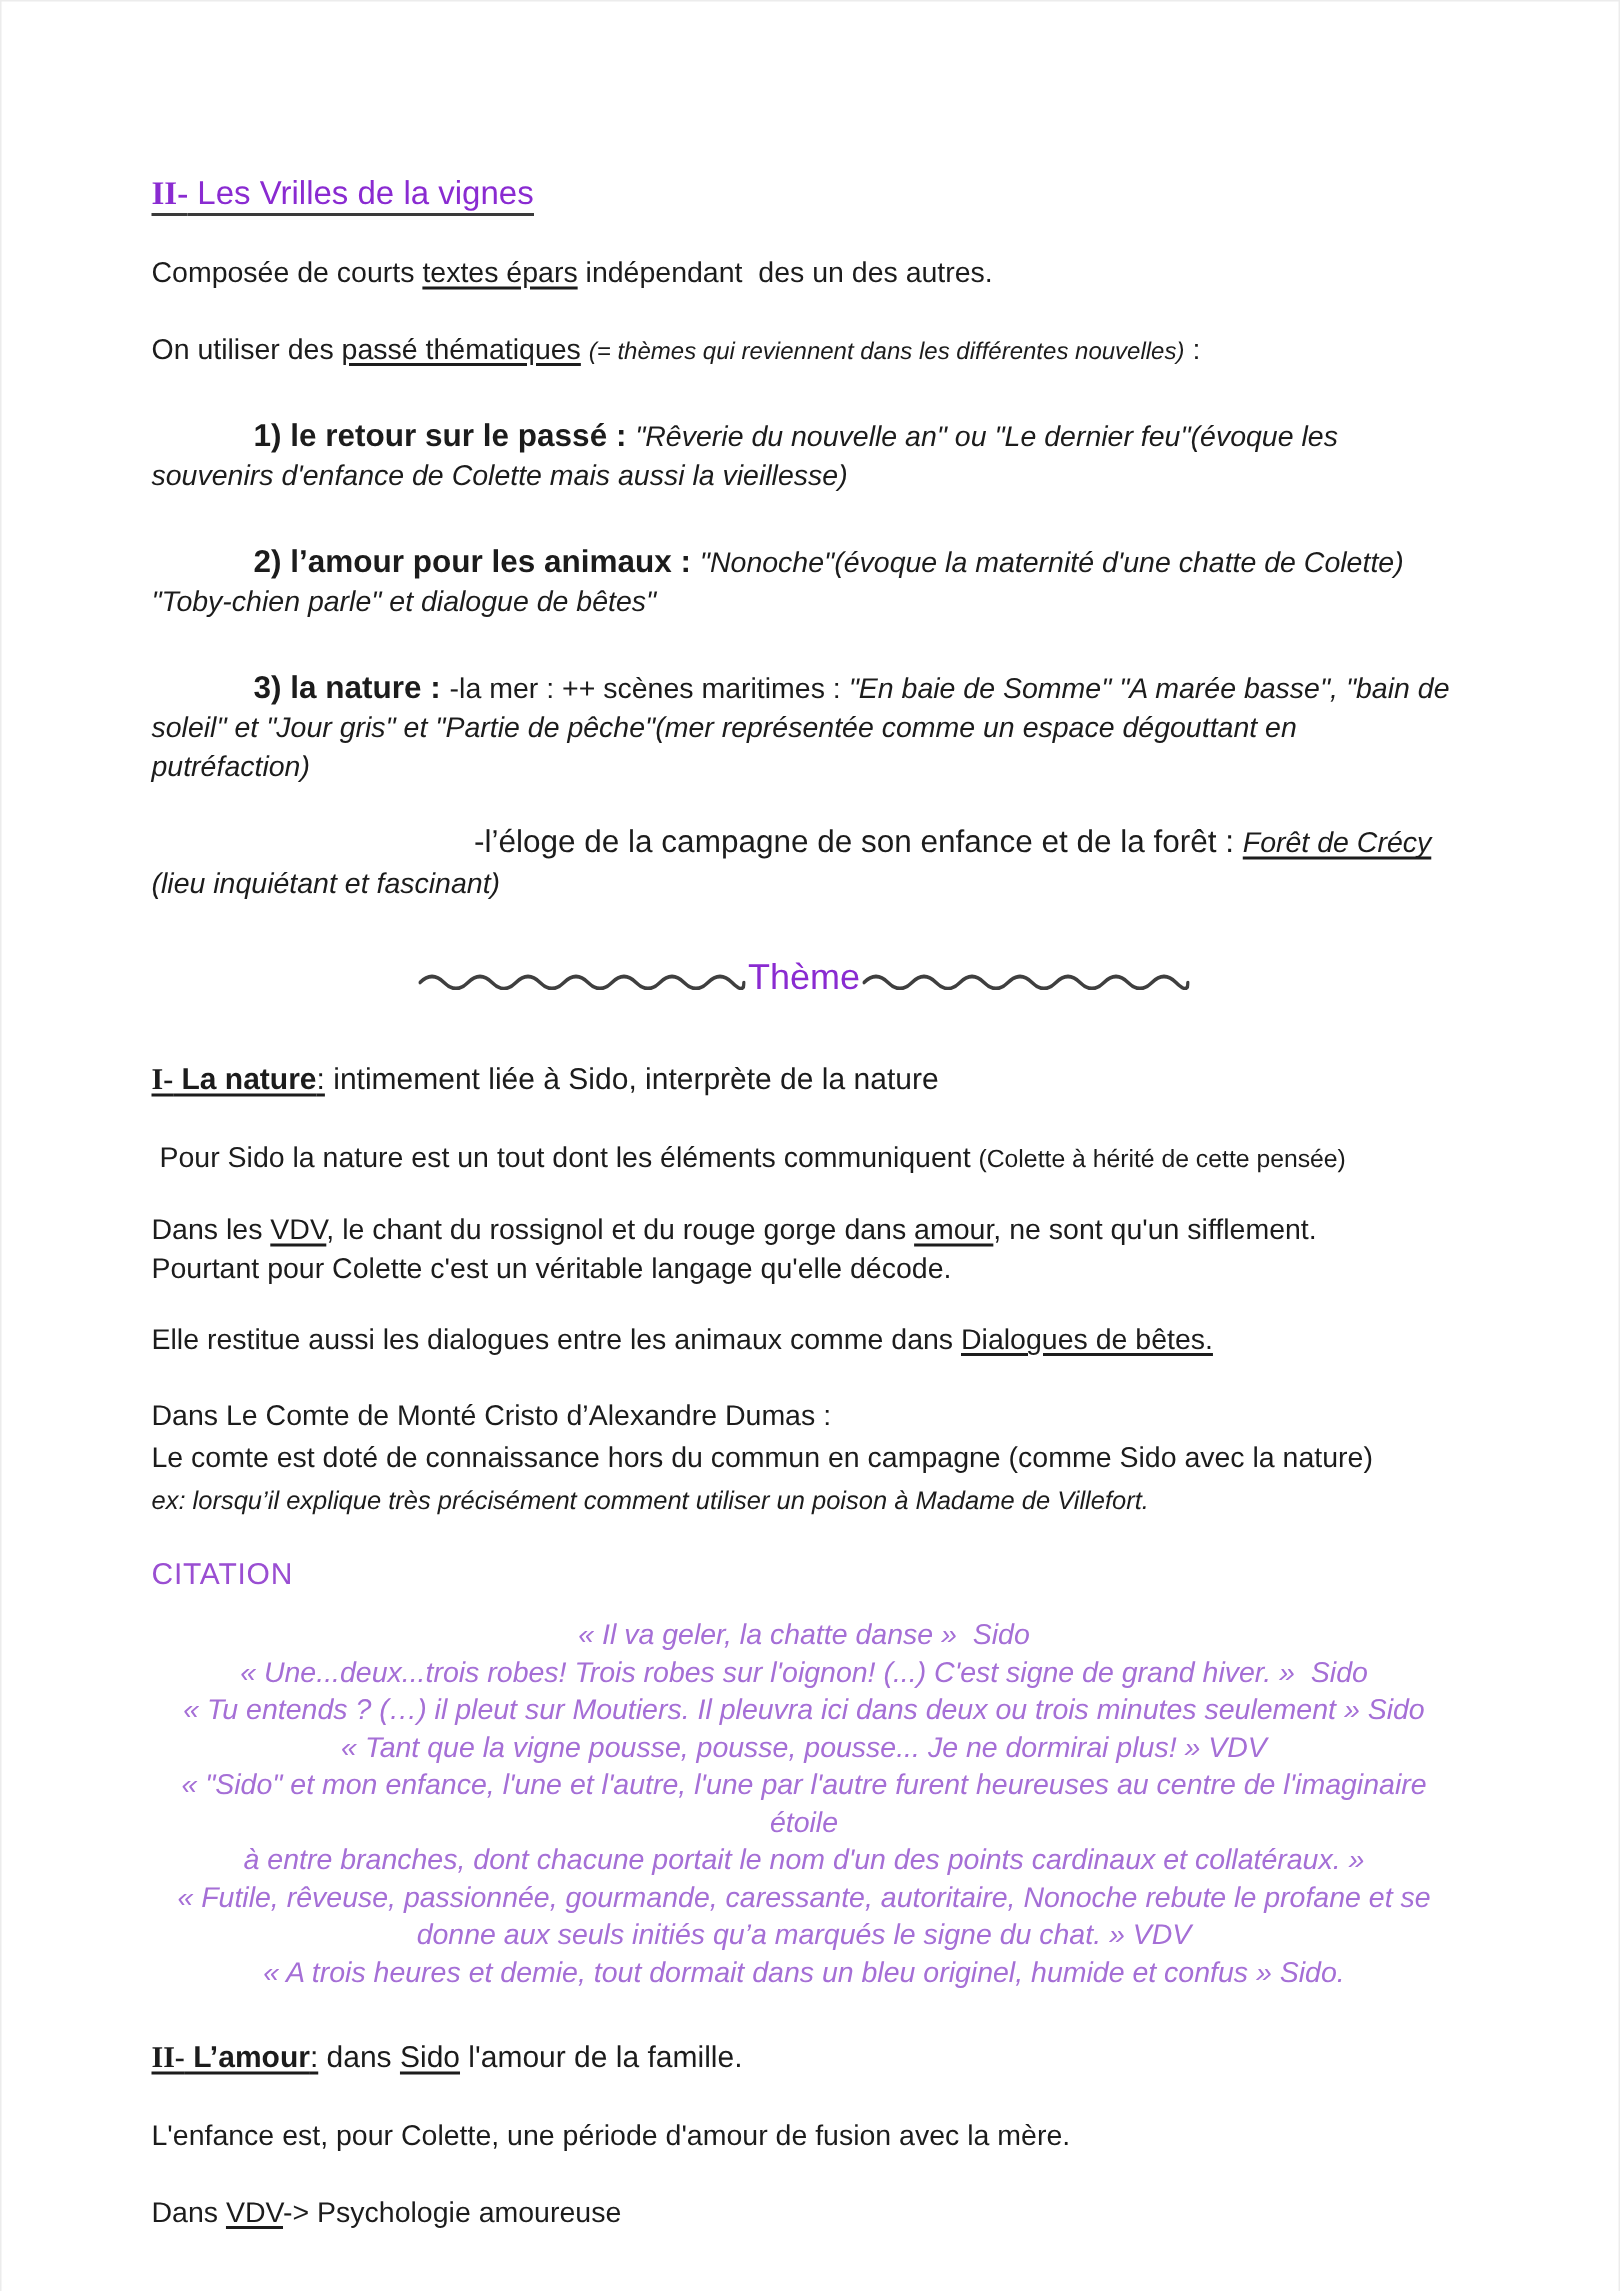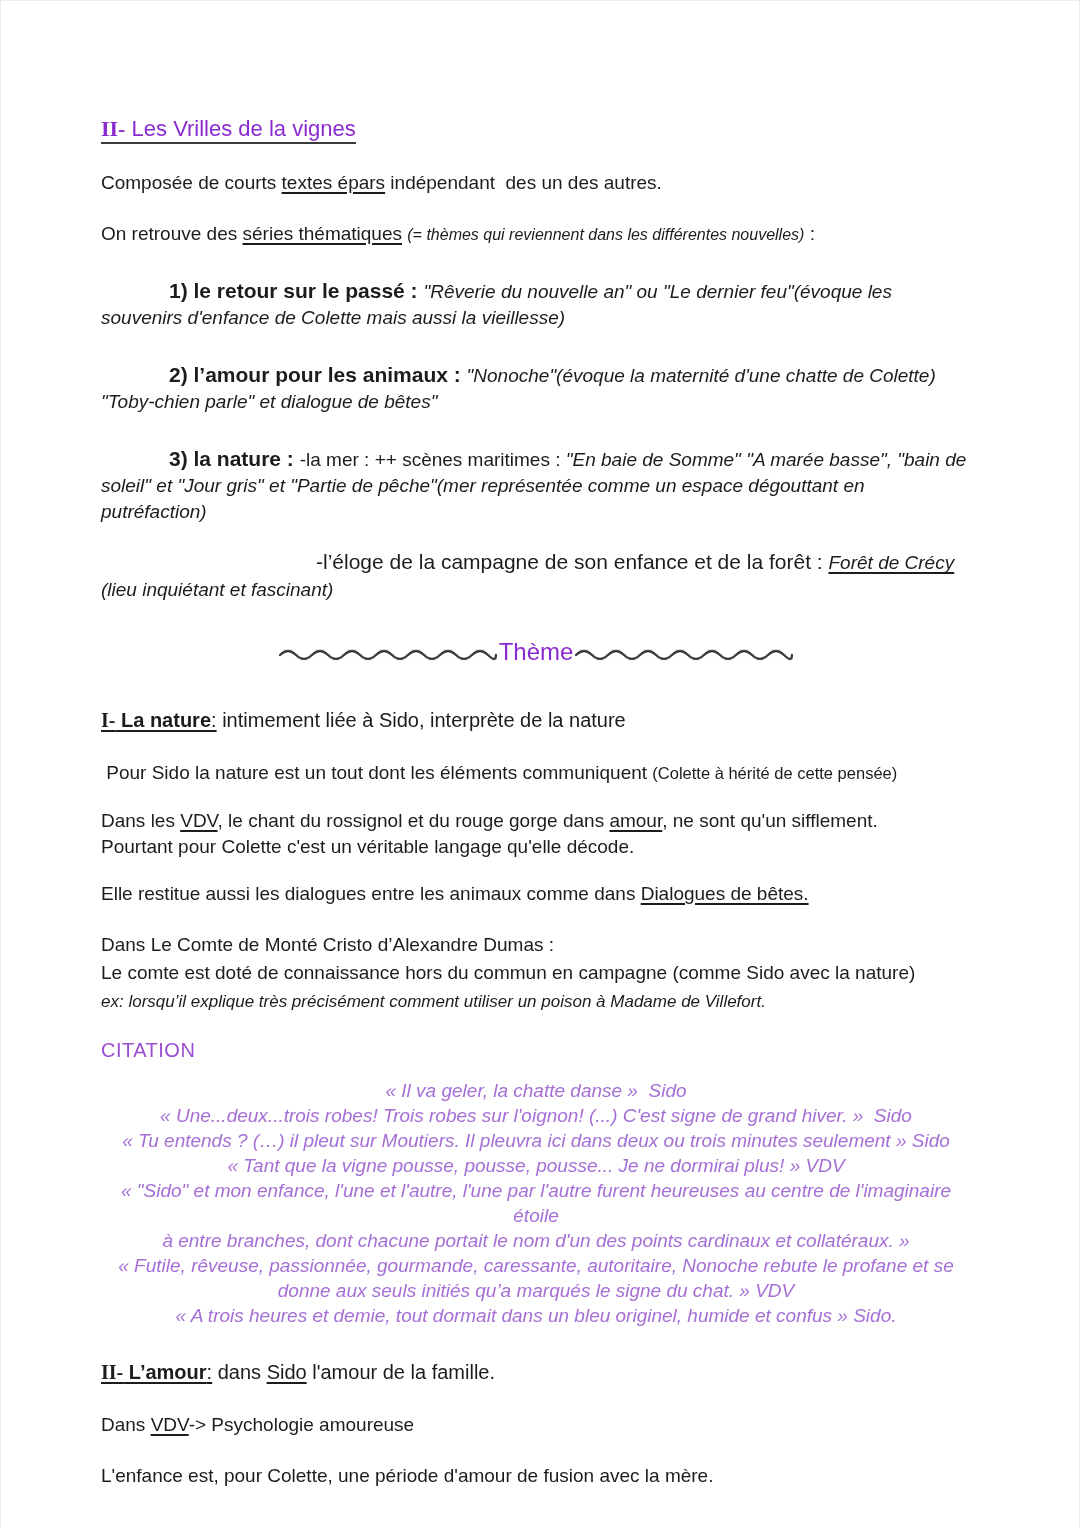--- a/index.html
+++ b/index.html
@@ -65,21 +65,21 @@
 </style>
 </head>
 <body>
 
 <div class="page">
 
 
   <div>
       <p class="h2" style="margin-top: 56px;"><span class="s-serif s-b s-purple s-udark">II-</span><span class="s-purple s-udark"> Les Vrilles de la vignes</span></p>
       <p class="para" style="margin-top: 26px;"><span>Composée de courts </span><span class="s-u">textes épars</span><span> indépendant&nbsp; des un des autres.</span></p>
-      <p class="para" style="margin-top: 26px;"><span>On retrouve des </span><span class="s-u">séries thématiques</span><span> </span><span class="s-i s-sm">(= thèmes qui reviennent dans les différentes nouvelles)</span><span> :</span></p>
+      <p class="para" style="margin-top: 26px;"><span>On utiliser des </span><span class="s-u">passé thématiques</span><span> </span><span class="s-i s-sm">(= thèmes qui reviennent dans les différentes nouvelles)</span><span> :</span></p>
       <p class="para indent1" style="margin-top: 30px;"><span class="s-b s-lg">1) le retour sur le passé : </span><span class="s-i">"Rêverie du nouvelle an" ou "Le dernier feu"(évoque les</span><br><span class="s-i">souvenirs d'enfance de Colette mais aussi la vieillesse)</span></p>
       <p class="para indent1" style="margin-top: 30px;"><span class="s-b s-lg">2) l’amour pour les animaux : </span><span class="s-i">"Nonoche"(évoque la maternité d'une chatte de Colette)</span><br><span class="s-i">"Toby-chien parle" et dialogue de bêtes"</span></p>
       <p class="para indent1" style="margin-top: 30px;"><span class="s-b s-lg">3) la nature : </span><span>-la mer : ++ scènes maritimes : </span><span class="s-i">"En baie de Somme" "A marée basse", "bain de</span><br><span class="s-i">soleil" et "Jour gris" et "Partie de pêche"(mer représentée comme un espace dégouttant en putréfaction)</span></p>
       <p class="para indent-eloge" style="margin-top: 24px;"><span class="s-lg">-l’éloge de la campagne de son enfance et de la forêt : </span><span class="s-i s-u">Forêt de Crécy</span><br><span class="s-i">(lieu inquiétant et fascinant)</span></p>
     </div>
 
   <div class="theme-divider">
     <svg class="wave" width="218" height="14" viewBox="0 0 218 14" fill="none" xmlns="http://www.w3.org/2000/svg">
       <path d="M1 9 Q9 1 17 9 T33 9 T49 9 T65 9 T81 9 T97 9 T113 9 T129 9 T145 9 T161 9 T177 9 T193 9 T209 9 T217 9" stroke="#3f3f3f" stroke-width="2.4" stroke-linecap="round"></path>
     </svg>
@@ -101,17 +101,17 @@
         <div class="citline">« Une...deux...trois robes! Trois robes sur l'oignon! (...) C'est signe de grand hiver. »&nbsp; Sido</div>
         <div class="citline">« Tu entends ? (…) il pleut sur Moutiers. Il pleuvra ici dans deux ou trois minutes seulement » Sido</div>
         <div class="citline">« Tant que la vigne pousse, pousse, pousse... Je ne dormirai plus! » VDV</div>
         <div class="citline">« "Sido" et mon enfance, l'une et l'autre, l'une par l'autre furent heureuses au centre de l'imaginaire étoile</div>
         <div class="citline">à entre branches, dont chacune portait le nom d'un des points cardinaux et collatéraux. »</div>
         <div class="citline">« Futile, rêveuse, passionnée, gourmande, caressante, autoritaire, Nonoche rebute le profane et se</div>
         <div class="citline">donne aux seuls initiés qu’a marqués le signe du chat. » VDV</div>
         <div class="citline">« A trois heures et demie, tout dormait dans un bleu originel, humide et confus » Sido.</div>
       </div>
       <p class="h3" style="margin-top: 31px;"><span class="s-serif s-b s-u">II-</span><span class="s-b s-u"> L’amour</span><span class="s-u">:</span><span> dans </span><span class="s-u">Sido</span><span> l'amour de la famille.</span></p>
+      <p class="para" style="margin-top: 26px;"><span>L'enfance est, pour Colette, une période d'amour de fusion avec la mère.</span></p>
       <p class="para" style="margin-top: 26px;"><span>Dans </span><span class="s-u">VDV</span><span>-&gt; Psychologie amoureuse</span></p>
-      <p class="para" style="margin-top: 26px;"><span>L'enfance est, pour Colette, une période d'amour de fusion avec la mère.</span></p>
     </div>
 
 </div>
 
 </body></html>

